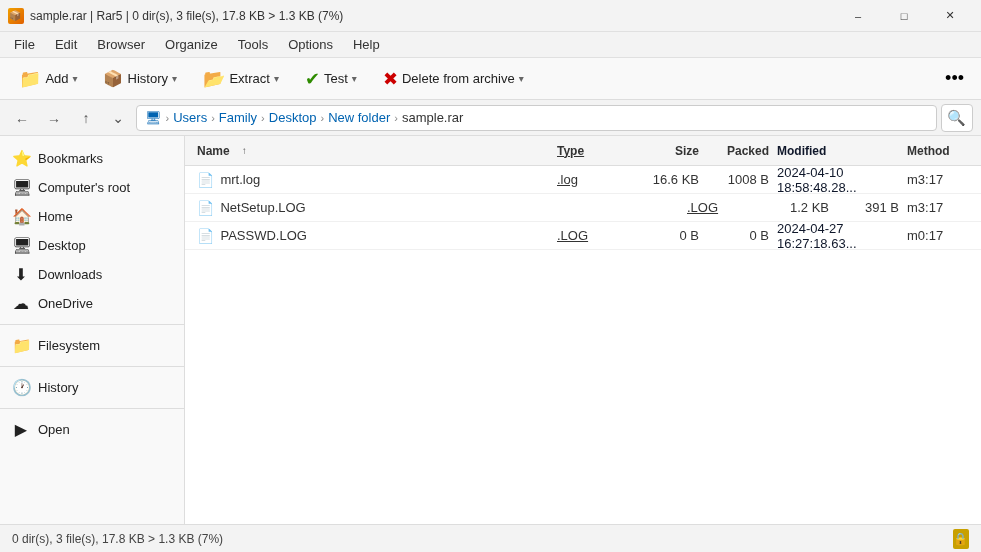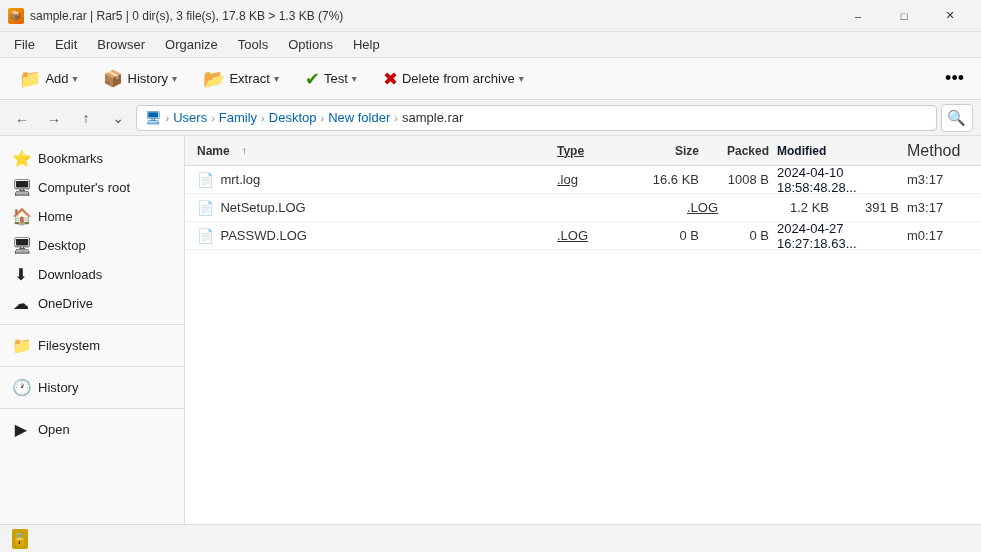--- a/index.html
+++ b/index.html
@@ -49,21 +49,21 @@
 
     
     .filelist { flex: 1; background: white; overflow-y: auto; }
     .filelist-header { display: flex; align-items: center; border-bottom: 1px solid #ddd; background: #f5f5f5; height: 30px; padding: 0 8px; }
     .col-name { flex: 1; min-width: 200px; font-size: 12px; font-weight: 600; color: #333; display: flex; align-items: center; gap: 12px; padding: 0 4px; cursor: pointer; }
     .col-name .sort-asc { font-size: 10px; color: #555; }
     .col-type { width: 70px; font-size: 12px; font-weight: 600; color: #333; text-align: left; padding: 0 4px; text-decoration: underline; }
     .col-size { width: 80px; font-size: 12px; font-weight: 600; color: #333; text-align: right; padding: 0 4px; }
     .col-packed { width: 70px; font-size: 12px; font-weight: 600; color: #333; text-align: right; padding: 0 4px; }
     .col-modified { width: 130px; font-size: 12px; font-weight: 600; color: #0f172a; text-align: left; padding: 0 4px; }
-    .col-method { width: 70px; font-size: 16px; font-weight: 400; color: #333; text-align: left; padding: 0 4px; }
+    .col-method { width: 70px; font-size: 12px; font-weight: 700; color: #333; text-align: left; padding: 0 4px; }
 
     .file-row { display: flex; align-items: center; height: 28px; padding: 0 8px; border-bottom: 1px solid #f0f0f0; cursor: pointer; }
     .file-row .col-name { font-size: 13px; font-weight: normal; gap: 6px; }
     .file-row .col-type { font-size: 13px; font-weight: normal; }
     .file-row .col-size { font-size: 13px; font-weight: normal; }
     .file-row .col-packed { font-size: 13px; font-weight: normal; }
     .file-row .col-modified { font-size: 13px; font-weight: normal; }
     .file-row .col-method { font-size: 13px; font-weight: normal; }
     .file-icon { font-size: 14px; flex-shrink: 0; }
 
@@ -235,14 +235,15 @@
       <div class="col-type">.LOG</div>
       <div class="col-size">0 B</div>
       <div class="col-packed">0 B</div>
       <div class="col-modified">2024-04-27 16:27:18.63...</div>
       <div class="col-method">m0:17</div>
     </div>
   </div>
 </div>
 
 <div class="statusbar">
+  <span class="status-text">0 dir(s), 3 file(s), 17.8 KB &gt; 1.3 KB (7%)</span>
   <div class="status-icon" style="font-size:12px;">🔒</div>
 </div>
 
 </body></html>

